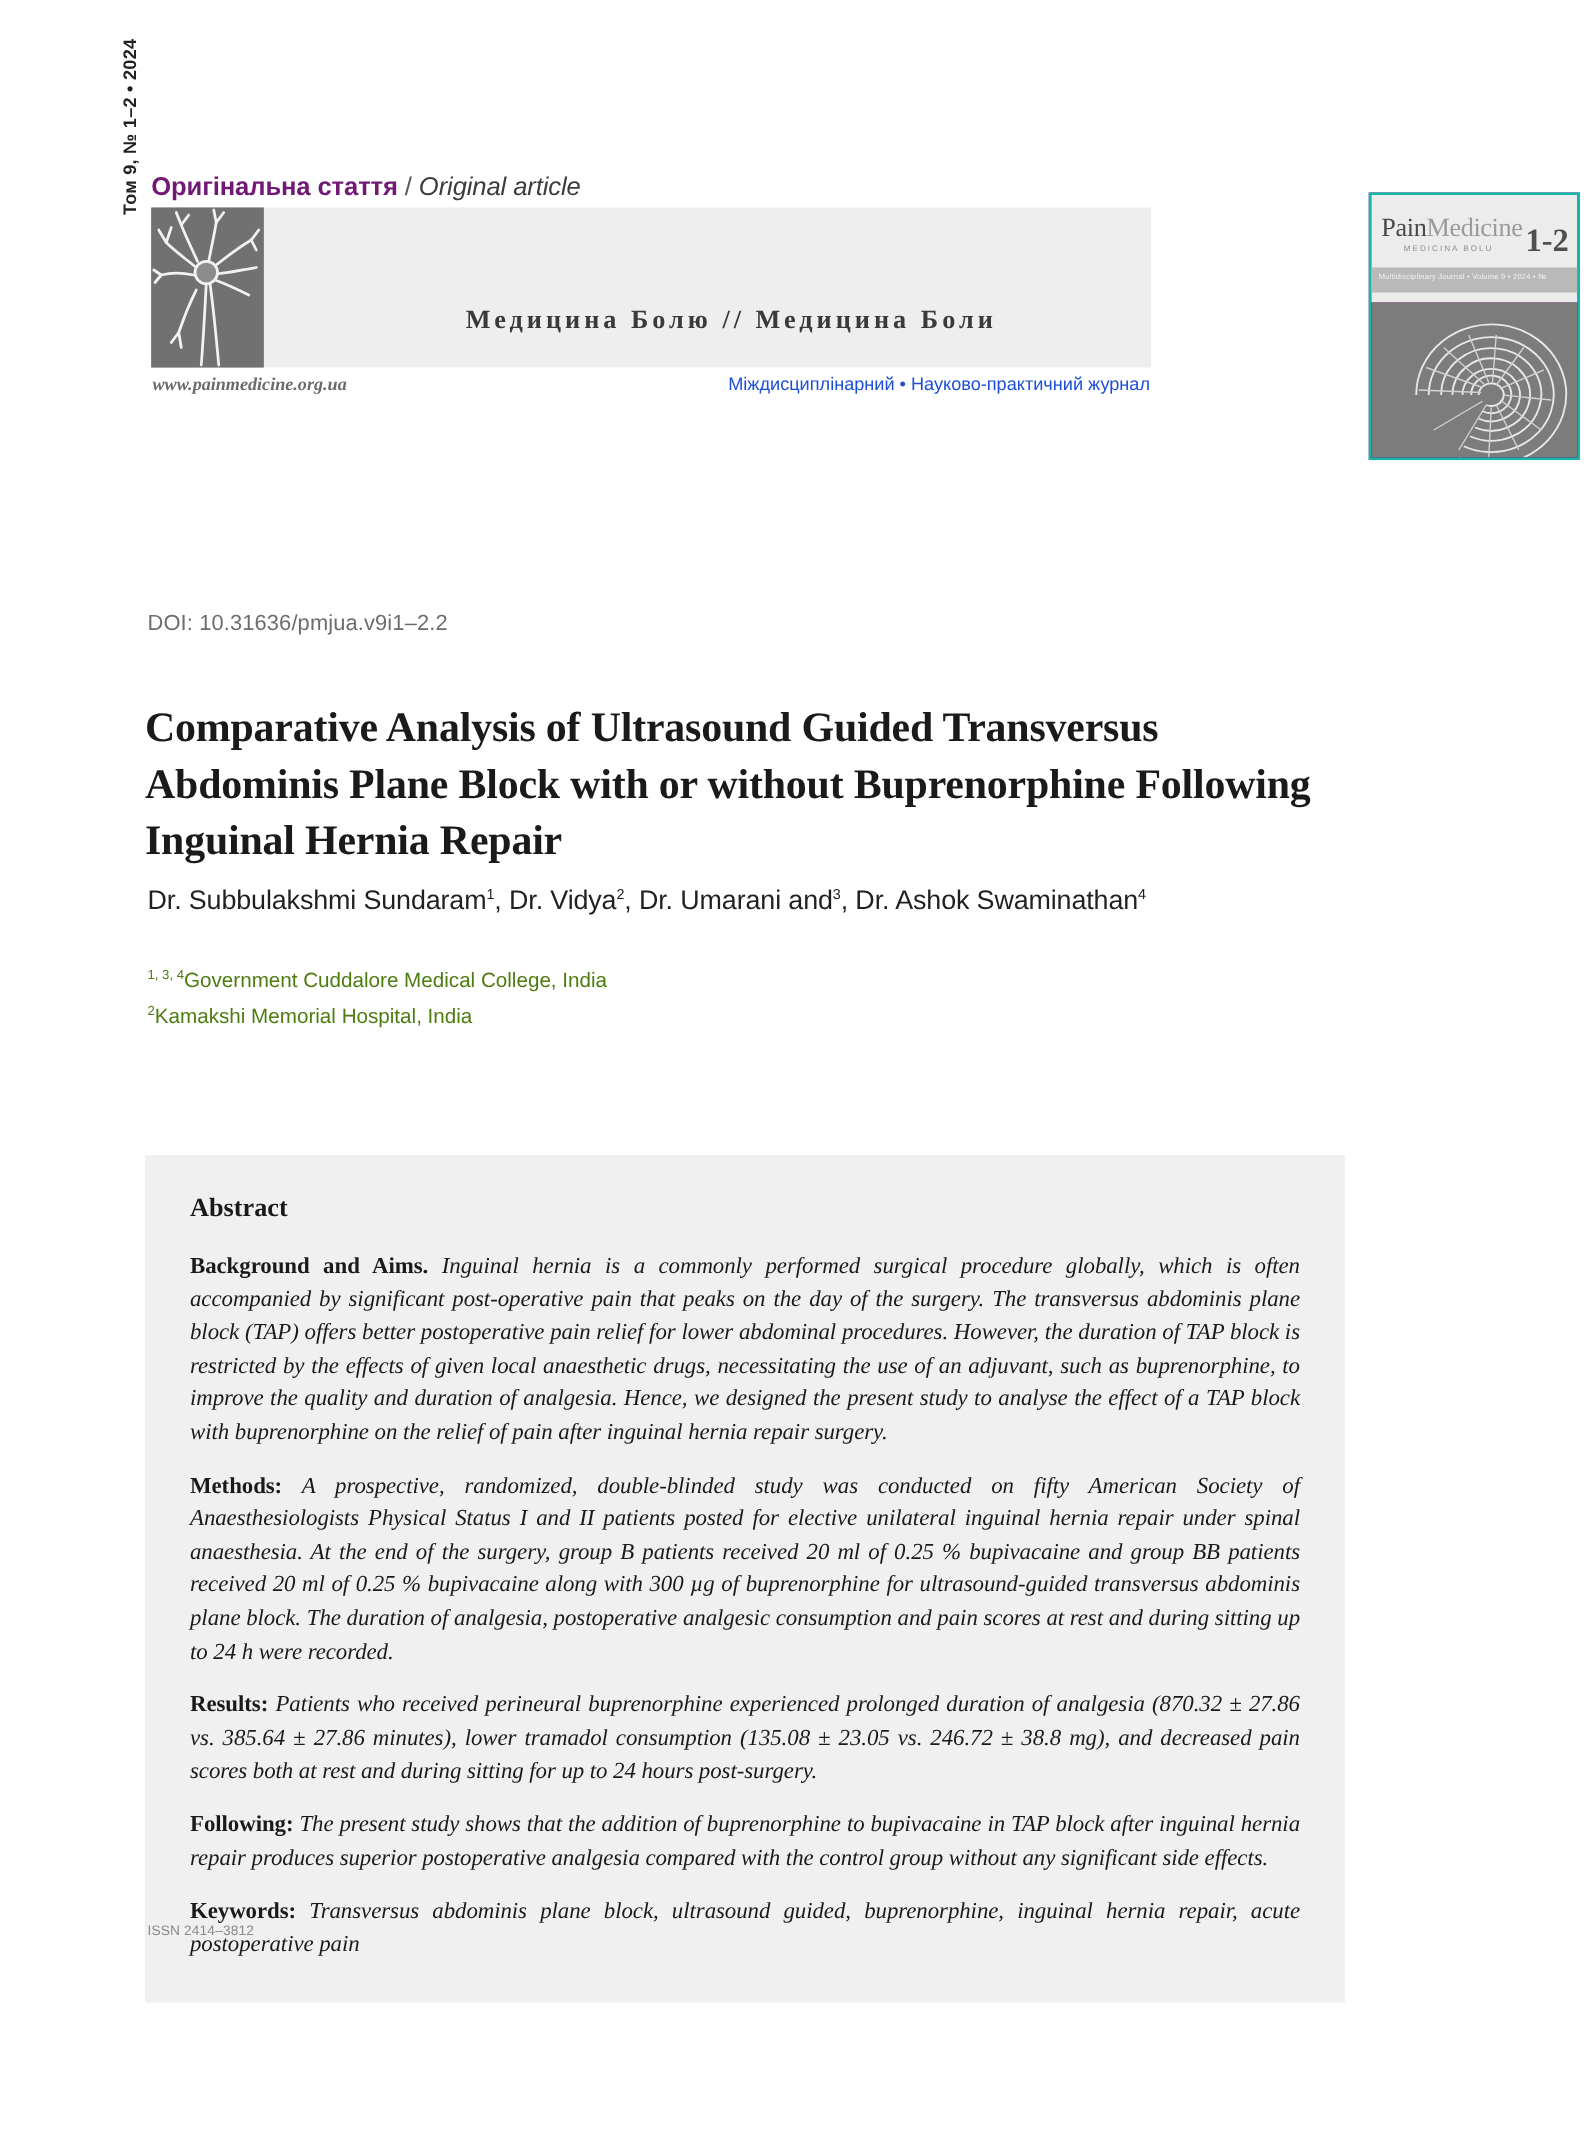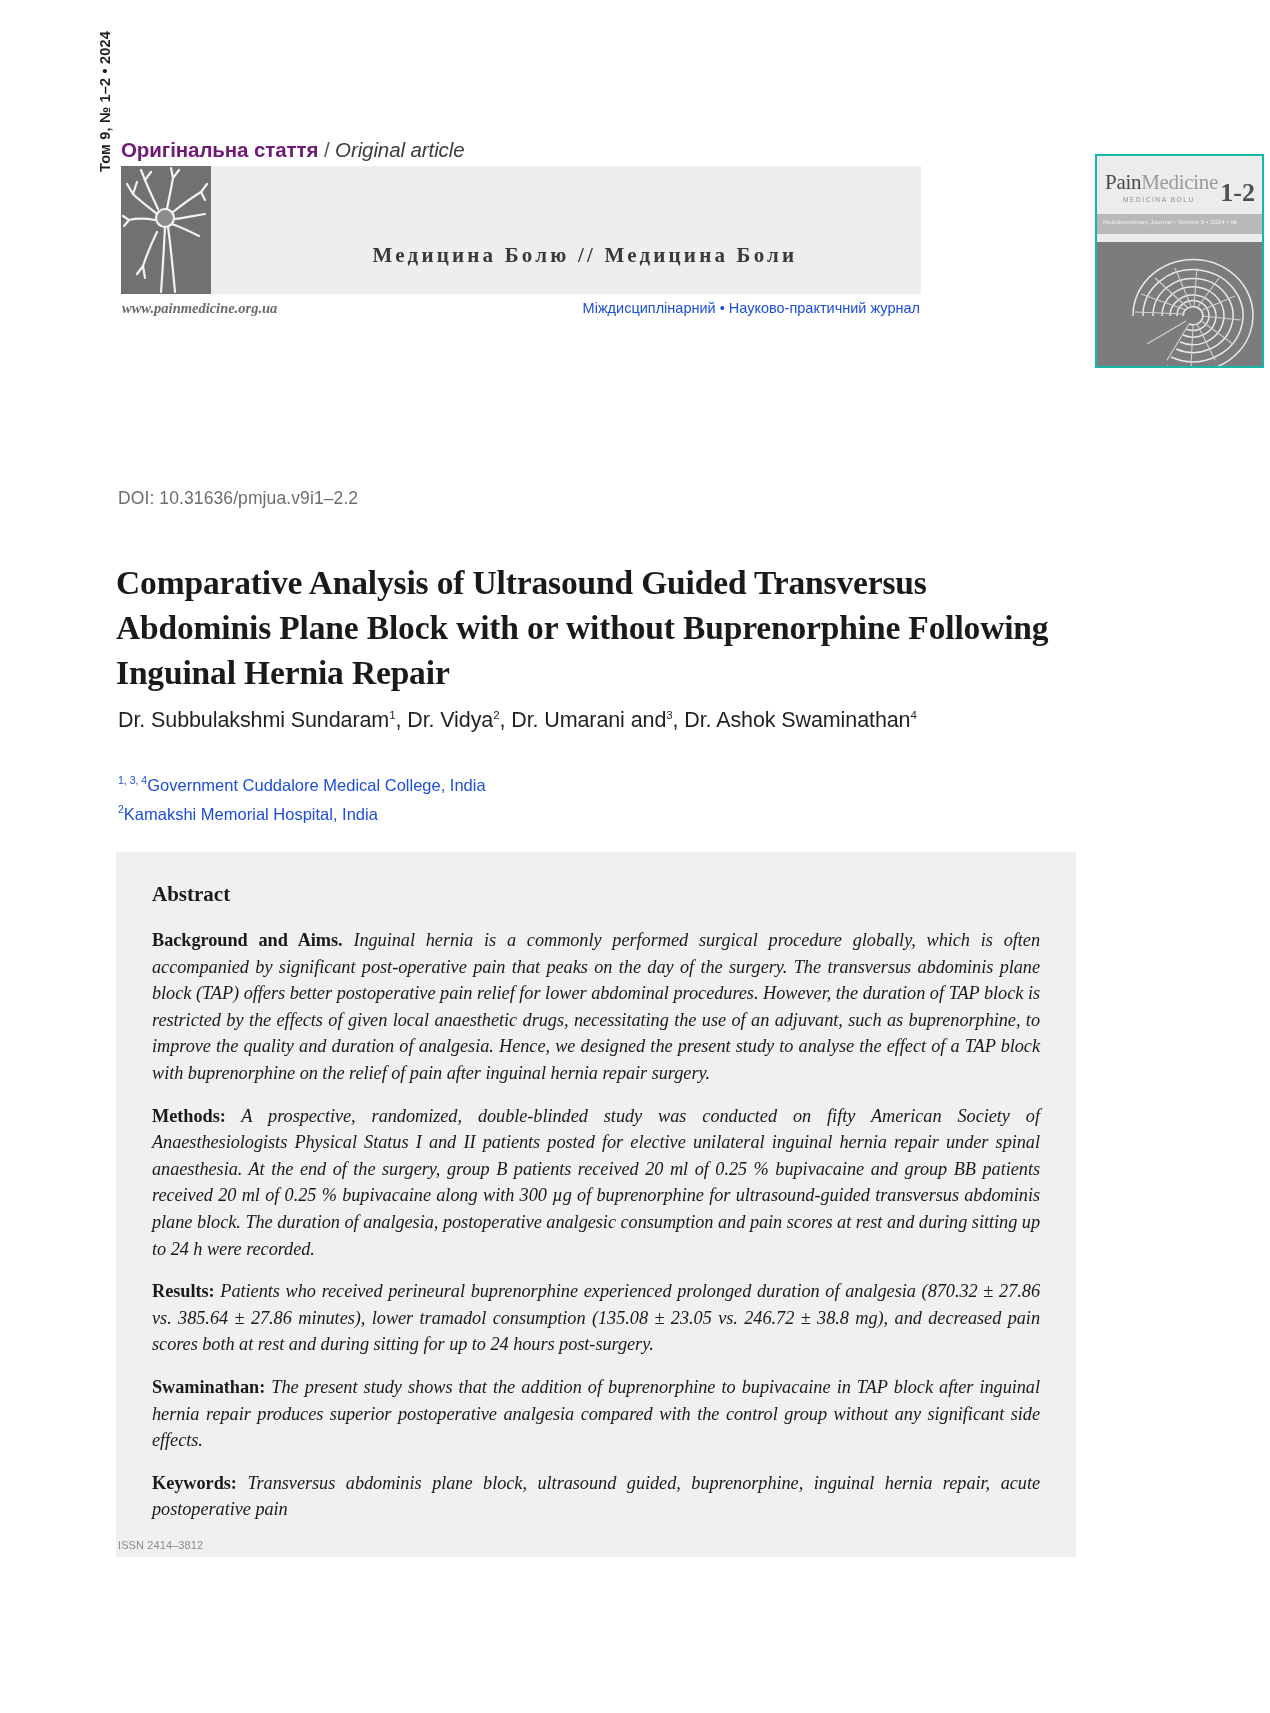--- a/index.html
+++ b/index.html
@@ -246,29 +246,29 @@
   }
   .authors sup { font-size: 11.5px; vertical-align: super; }
 
   .affiliations {
     position: absolute;
     left: 118px;
     top: 768px;
     width: 900px;
     font-size: 16.5px;
     line-height: 24.5px;
-    color: #1d4ed8;
+    color: #4d7c0f;
   }
   .affiliations sup { font-size: 10.5px; vertical-align: super; }
 
   
   .abstract {
     position: absolute;
     left: 116px;
-    top: 852px;
+    top: 924px;
     width: 960px;
     background: #f0f0f0;
     padding: 30px 36px 34px 36px;
     box-sizing: border-box;
   }
   .abstract-heading {
     font-family: "Liberation Serif", serif;
     font-size: 21px;
     font-weight: 700;
     color: #1a1a1a;
@@ -402,20 +402,20 @@
       <div><sup>1, 3, 4</sup><span>Government Cuddalore Medical College, India</span></div>
       <div><sup>2</sup><span>Kamakshi Memorial Hospital, India</span></div>
     </div>
 
   <div class="abstract">
     <div class="abstract-heading">Abstract</div>
     <div>
         <p class="abs-p"><span class="lbl">Background and Aims.</span><span> Inguinal hernia is a commonly performed surgical procedure globally, which is often accompanied by significant post-operative pain that peaks on the day of the surgery. The transversus abdominis plane block (TAP) offers better postoperative pain relief for lower abdominal procedures. However, the duration of TAP block is restricted by the effects of given local anaesthetic drugs, necessitating the use of an adjuvant, such as buprenorphine, to improve the quality and duration of analgesia. Hence, we designed the present study to analyse the effect of a TAP block with buprenorphine on the relief of pain after inguinal hernia repair surgery.</span></p>
         <p class="abs-p"><span class="lbl">Methods:</span><span> A prospective, randomized, double-blinded study was conducted on fifty American Society of Anaesthesiologists Physical Status I and II patients posted for elective unilateral inguinal hernia repair under spinal anaesthesia. At the end of the surgery, group B patients received 20 ml of 0.25 % bupivacaine and group BB patients received 20 ml of 0.25 % bupivacaine along with 300 µg of buprenorphine for ultrasound-guided transversus abdominis plane block. The duration of analgesia, postoperative analgesic consumption and pain scores at rest and during sitting up to 24 h were recorded.</span></p>
         <p class="abs-p"><span class="lbl">Results:</span><span> Patients who received perineural buprenorphine experienced prolonged duration of analgesia (870.32 ± 27.86 vs. 385.64 ± 27.86 minutes), lower tramadol consumption (135.08 ± 23.05 vs. 246.72 ± 38.8 mg), and decreased pain scores both at rest and during sitting for up to 24 hours post-surgery.</span></p>
-        <p class="abs-p"><span class="lbl">Swaminathan:</span><span> The present study shows that the addition of buprenorphine to bupivacaine in TAP block after inguinal hernia repair produces superior postoperative analgesia compared with the control group without any significant side effects.</span></p>
+        <p class="abs-p"><span class="lbl">Following:</span><span> The present study shows that the addition of buprenorphine to bupivacaine in TAP block after inguinal hernia repair produces superior postoperative analgesia compared with the control group without any significant side effects.</span></p>
         <p class="abs-p"><span class="lbl">Keywords:</span><span> Transversus abdominis plane block, ultrasound guided, buprenorphine, inguinal hernia repair, acute postoperative pain</span></p>
       </div>
   </div>
 
   <div class="issn">ISSN 2414–3812</div>
 
 </div>
 
 </body></html>

